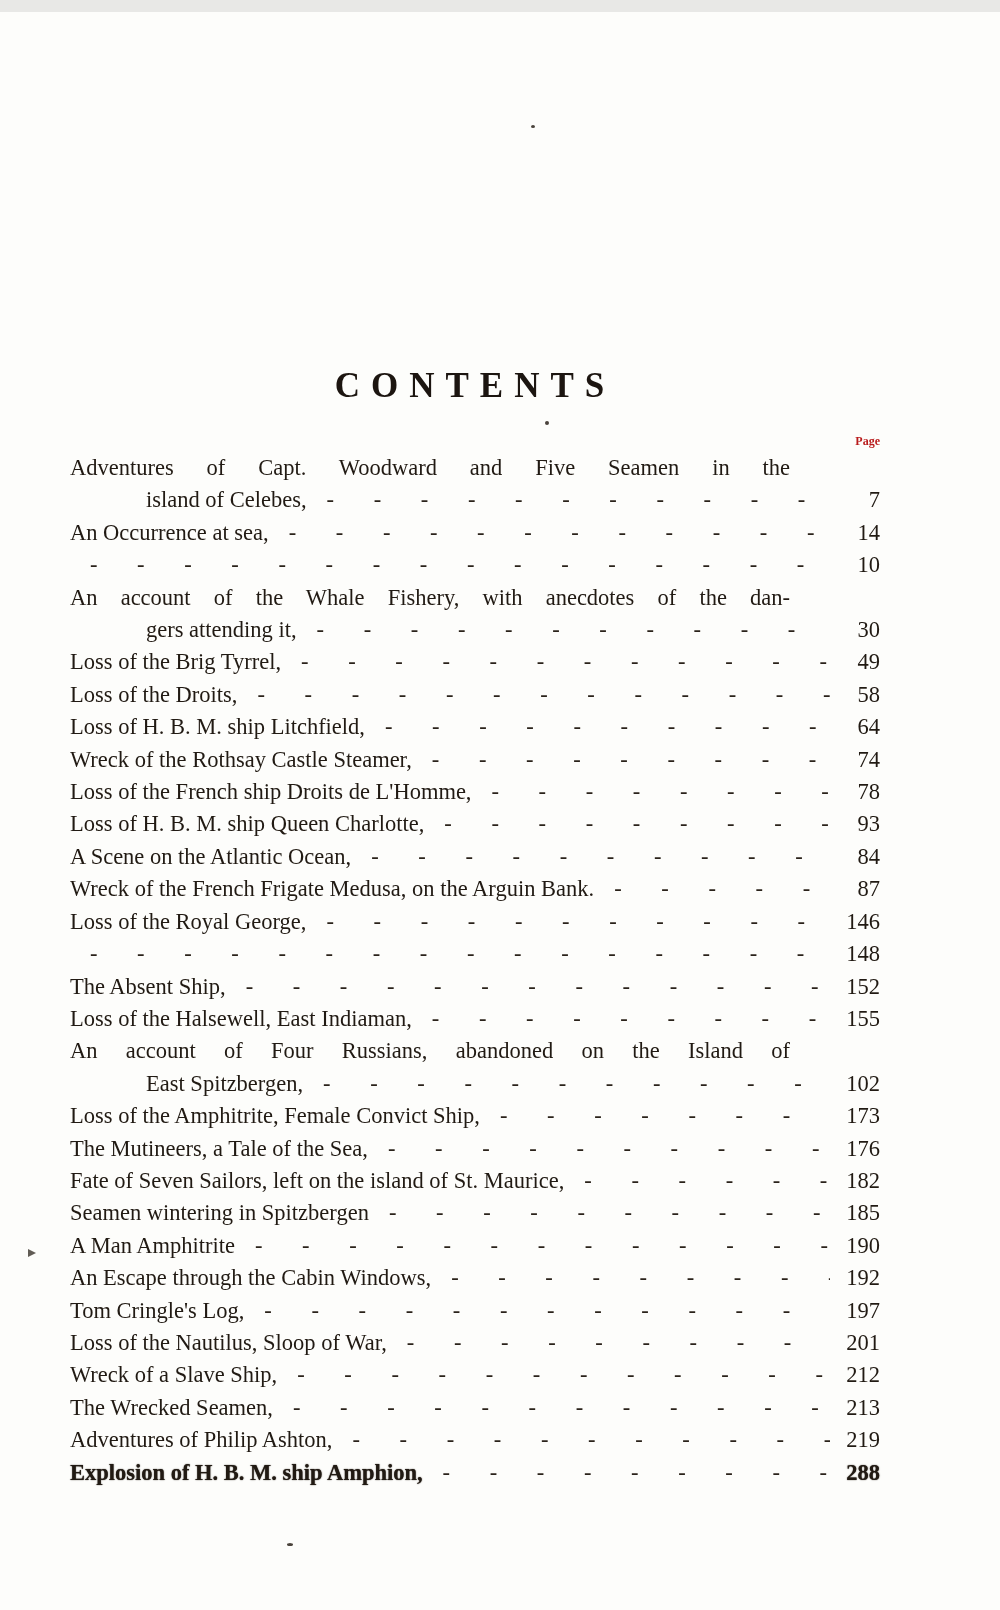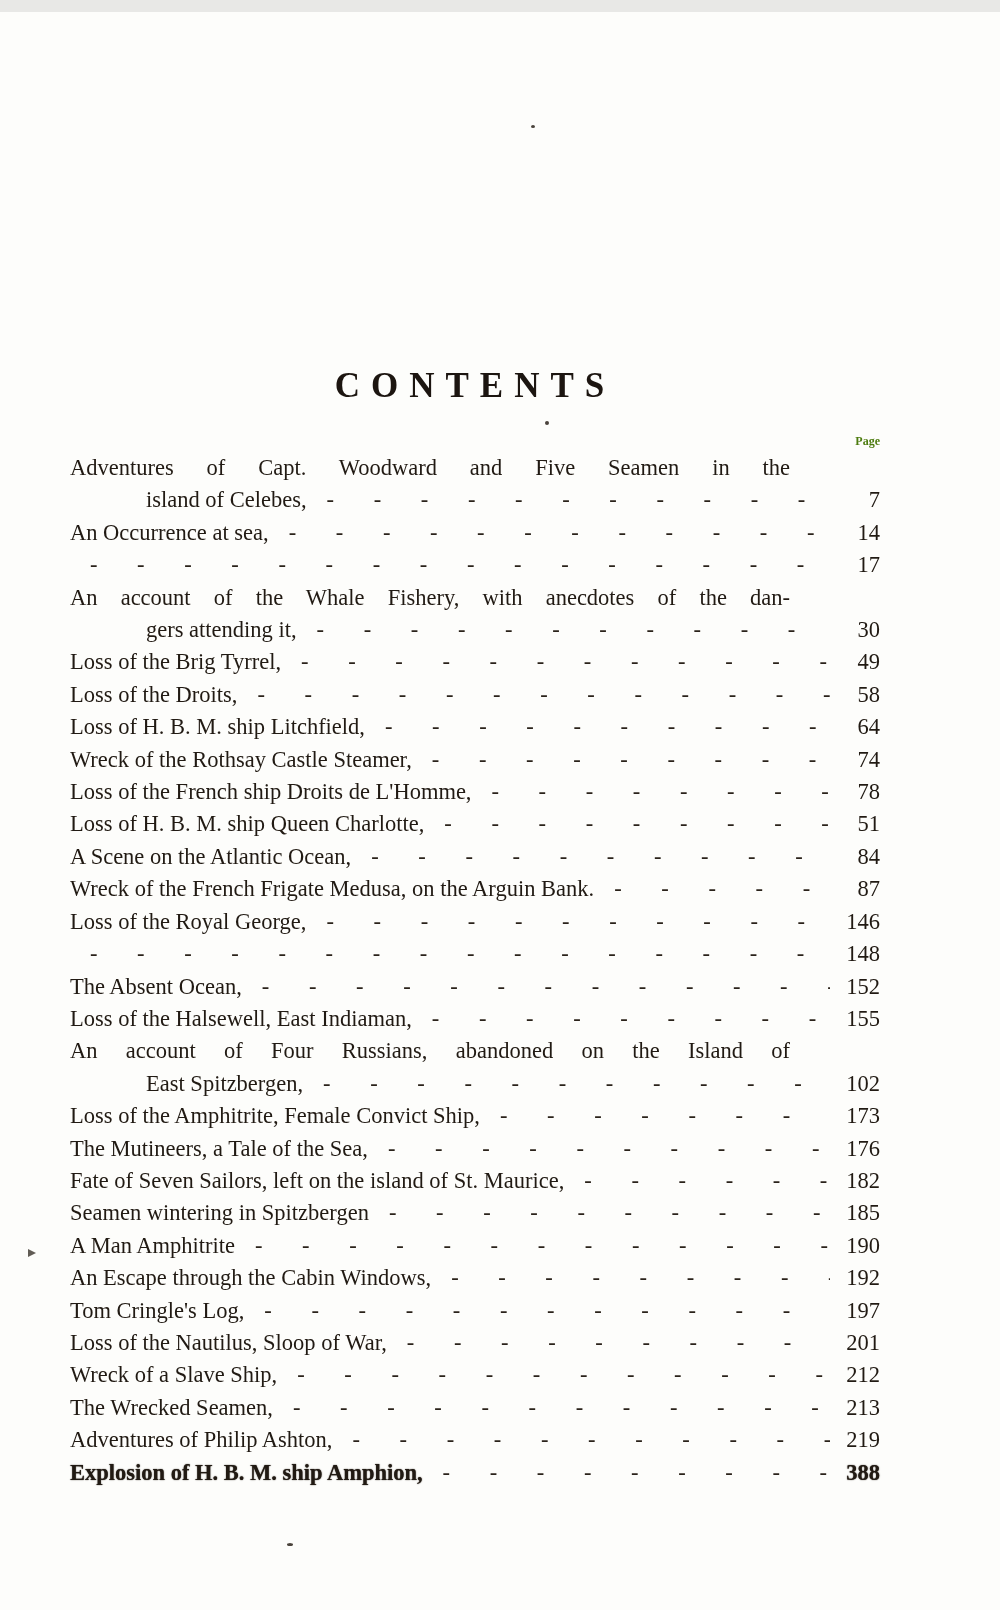--- a/index.html
+++ b/index.html
@@ -28,21 +28,21 @@
     line-height: 44px;
     margin: 0 0 26px 0;
     color: #1c1510;
   }
   .page-col-header {
     text-align: right;
     font-size: 12px;
     font-weight: 700;
     line-height: 15px;
     margin-bottom: 3px;
-    color: #4d7c0f;
+    color: #b91c1c;
   }
   .toc-list {
     font-size: 22.5px;
     line-height: 32.4px;
   }
   .toc-entry { margin: 0; }
   .toc-entry.bold .entry-text,
   .toc-entry.bold .page-num,
   .toc-entry.bold .wrap-line1 {
     font-weight: 700;
@@ -122,21 +122,21 @@
         <div class="toc-entry">
           <div class="entry-line">
             <span class="entry-text">An Occurrence at sea,</span>
             <span class="leader">- - - - - - - - - - - - - - - - - - - - - - - - - - - - - - - - - - - - - - - -</span>
             <span class="page-num">14</span>
           </div>
         </div>
         <div class="toc-entry">
           <div class="entry-line">
             <span class="leader">- - - - - - - - - - - - - - - - - - - - - - - - - - - - - - - - - - - - - - - -</span>
-            <span class="page-num">17</span>
+            <span class="page-num">10</span>
           </div>
         </div>
         <div class="toc-entry">
           <div class="wrap-line1">An account of the Whale Fishery, with anecdotes of the dan-</div>
           <div class="entry-line indented">
             <span class="entry-text">gers attending it,</span>
             <span class="leader">- - - - - - - - - - - - - - - - - - - - - - - - - - - - - - - - - - - - - - - -</span>
             <span class="page-num">30</span>
           </div>
         </div>
@@ -172,21 +172,21 @@
           <div class="entry-line">
             <span class="entry-text">Loss of the French ship Droits de L'Homme,</span>
             <span class="leader">- - - - - - - - - - - - - - - - - - - - - - - - - - - - - - - - - - - - - - - -</span>
             <span class="page-num">78</span>
           </div>
         </div>
         <div class="toc-entry">
           <div class="entry-line">
             <span class="entry-text">Loss of H. B. M. ship Queen Charlotte,</span>
             <span class="leader">- - - - - - - - - - - - - - - - - - - - - - - - - - - - - - - - - - - - - - - -</span>
-            <span class="page-num">51</span>
+            <span class="page-num">93</span>
           </div>
         </div>
         <div class="toc-entry">
           <div class="entry-line">
             <span class="entry-text">A Scene on the Atlantic Ocean,</span>
             <span class="leader">- - - - - - - - - - - - - - - - - - - - - - - - - - - - - - - - - - - - - - - -</span>
             <span class="page-num">84</span>
           </div>
         </div>
         <div class="toc-entry">
@@ -204,21 +204,21 @@
           </div>
         </div>
         <div class="toc-entry">
           <div class="entry-line">
             <span class="leader">- - - - - - - - - - - - - - - - - - - - - - - - - - - - - - - - - - - - - - - -</span>
             <span class="page-num">148</span>
           </div>
         </div>
         <div class="toc-entry">
           <div class="entry-line">
-            <span class="entry-text">The Absent Ocean,</span>
+            <span class="entry-text">The Absent Ship,</span>
             <span class="leader">- - - - - - - - - - - - - - - - - - - - - - - - - - - - - - - - - - - - - - - -</span>
             <span class="page-num">152</span>
           </div>
         </div>
         <div class="toc-entry">
           <div class="entry-line">
             <span class="entry-text">Loss of the Halsewell, East Indiaman,</span>
             <span class="leader">- - - - - - - - - - - - - - - - - - - - - - - - - - - - - - - - - - - - - - - -</span>
             <span class="page-num">155</span>
           </div>
@@ -305,18 +305,18 @@
           <div class="entry-line">
             <span class="entry-text">Adventures of Philip Ashton,</span>
             <span class="leader">- - - - - - - - - - - - - - - - - - - - - - - - - - - - - - - - - - - - - - - -</span>
             <span class="page-num">219</span>
           </div>
         </div>
         <div class="toc-entry bold">
           <div class="entry-line">
             <span class="entry-text">Explosion of H. B. M. ship Amphion,</span>
             <span class="leader">- - - - - - - - - - - - - - - - - - - - - - - - - - - - - - - - - - - - - - - -</span>
-            <span class="page-num">388</span>
+            <span class="page-num">288</span>
           </div>
         </div>
       </div>
   </div>
 </div>
 
 </body></html>

